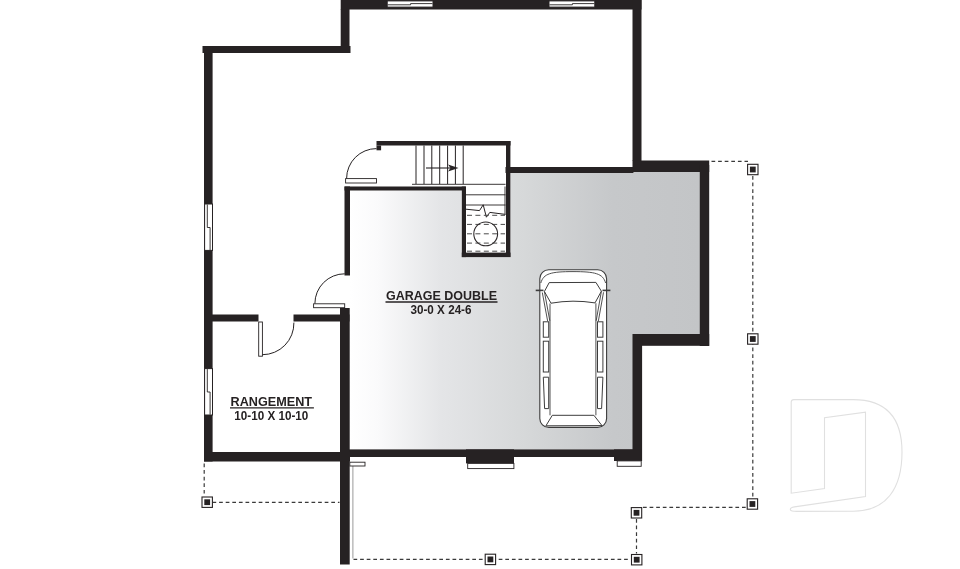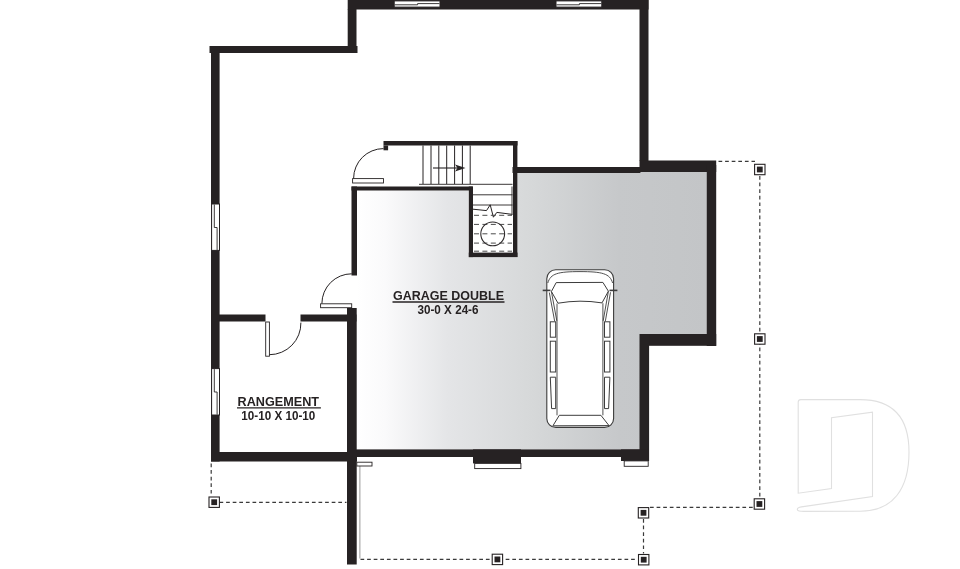--- a/index.html
+++ b/index.html
@@ -1,16 +1,16 @@
 <!DOCTYPE html>
 <html><head>
 <meta charset="utf-8">
 <style>
 html,body{margin:0;padding:0;background:#fff;}
-#plan{width:798px;height:569px;position:relative;font-family:"Liberation Sans",sans-serif;margin-left:7px;}
+#plan{width:798px;height:569px;position:relative;font-family:"Liberation Sans",sans-serif;}
 svg{display:block;}
 </style>
 </head>
 <body>
 <div id="plan">
 <svg width="960" height="569" viewBox="0 0 960 569" xmlns="http://www.w3.org/2000/svg">
 <defs>
 <linearGradient id="gar" x1="0" y1="0" x2="1" y2="0">
 <stop offset="0" stop-color="#ffffff"></stop>
 <stop offset="0.08" stop-color="#fafafb"></stop>

